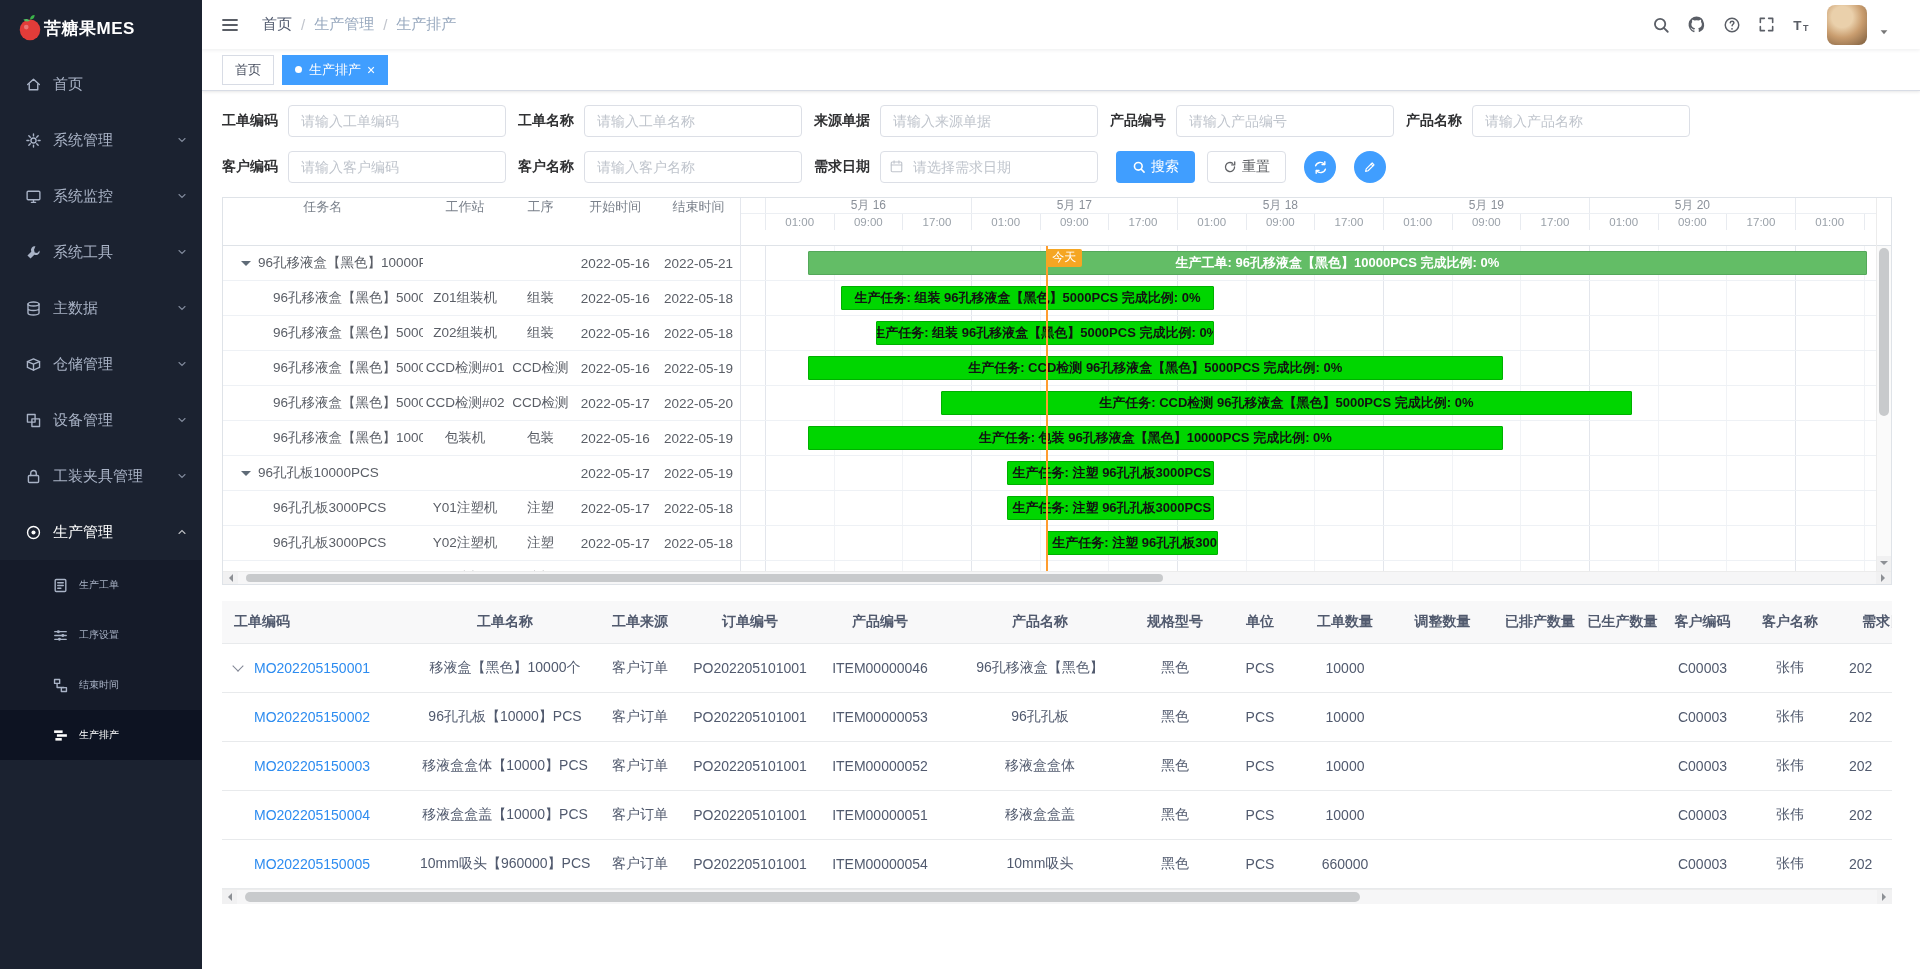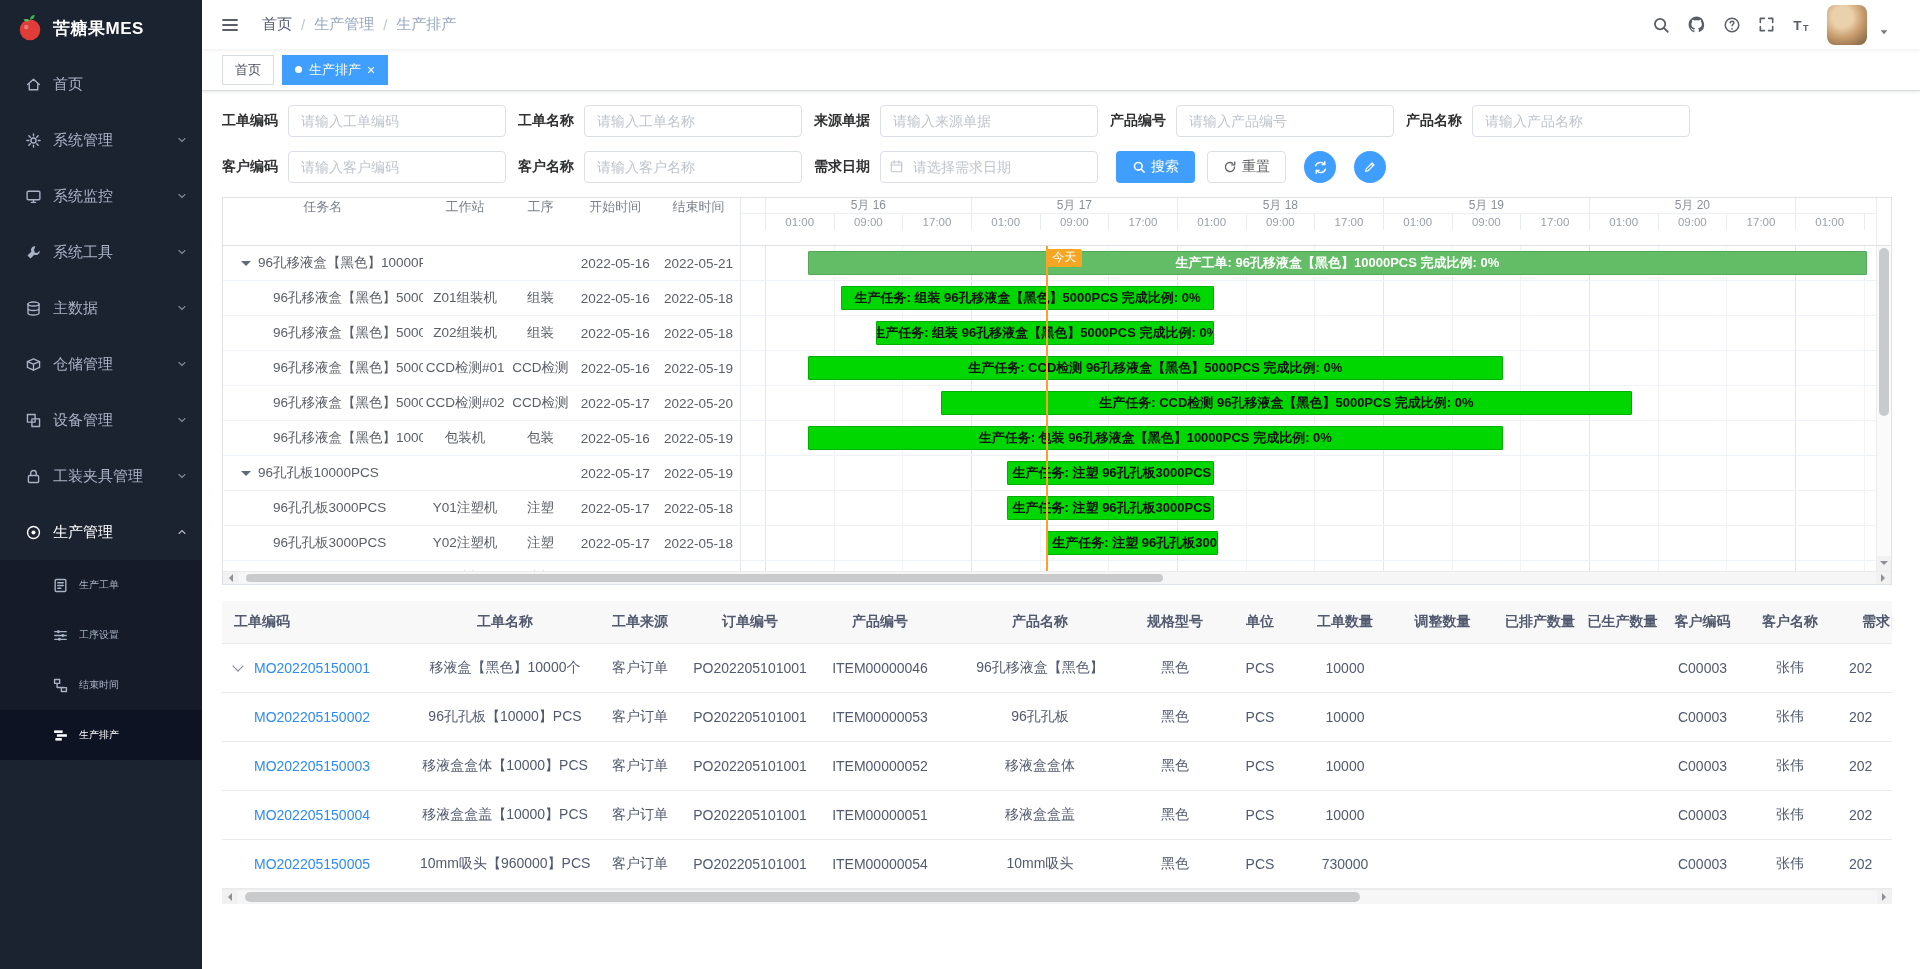--- a/index.html
+++ b/index.html
@@ -1,20 +1,20 @@
 <!DOCTYPE html>
 <html style="--c-accent: #409eff; --c-link: #2d8cf0; --c-order-bar: #63bd66; --c-order-bar-border: #54a85a; --c-task-bar: #00d600; --c-task-bar-border: #00b000; --c-today: #ff9d2e; --c-today-flag: #f5a623; --c-sidebar-bg: #1b2230; --c-submenu-bg: #151b29;"><head>
 <meta charset="utf-8">
 <style>
   *{margin:0;padding:0;box-sizing:border-box;font-family:"Liberation Sans","DejaVu Sans",sans-serif;}
   html,body{width:1920px;height:969px;overflow:hidden;background:#fff;color:#333;}
   i{font-style:normal}
   
   .sidebar{position:fixed;left:0;top:0;bottom:0;width:202px;background:var(--c-sidebar-bg,#1b2230);z-index:20;}
-  .logo{height:56px;display:flex;align-items:center;padding-left:16px;gap:9px;}
+  .logo{height:56px;display:flex;align-items:center;padding-left:16px;}
   .logo-title{color:#fff;font-size:17px;font-weight:700;letter-spacing:.5px;}
   .menu{color:#a9b3c6;}
   .menu-item{height:56px;display:flex;align-items:center;padding:0 14px 0 24px;font-size:15px;cursor:pointer;}
   .menu-item .mi-ico{display:flex;width:18px;justify-content:center;}
   .menu-item .mi-label{margin-left:11px;flex:1;white-space:nowrap;}
   .menu-item .mi-arrow{opacity:.7;display:flex;}
   .menu-item.open{color:#fff;}
   .submenu{background:var(--c-submenu-bg,#151b29);}
   .sub-item{height:50px;display:flex;align-items:center;padding-left:52px;font-size:10px;gap:10px;cursor:pointer;color:#a9b3c6;}
   .sub-item .si-ico{display:flex;width:17px;justify-content:center;}
@@ -774,21 +774,21 @@
             </tr>
             <tr>
               <td class="al"><span class="caret-space"></span><a class="mo">MO202205150005</a></td>
               <td>10mm吸头【960000】PCS</td>
               <td>客户订单</td>
               <td>PO202205101001</td>
               <td>ITEM00000054</td>
               <td>10mm吸头</td>
               <td>黑色</td>
               <td>PCS</td>
-              <td>730000</td>
+              <td>660000</td>
               <td></td>
               <td></td>
               <td></td>
               <td>C00003</td>
               <td>张伟</td>
               <td class="al pad">202</td>
             </tr>
           </tbody>
         </table>
     </div>

